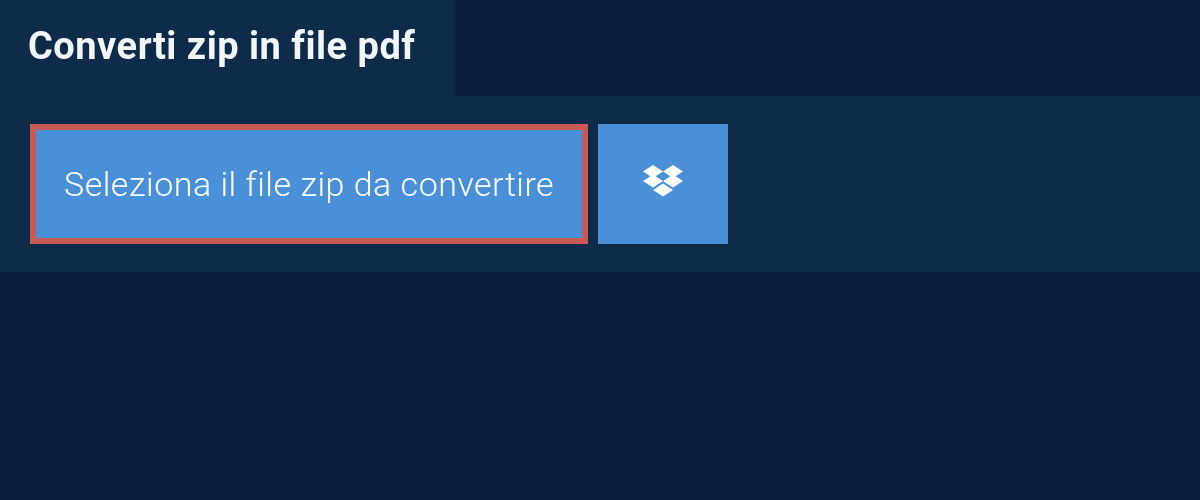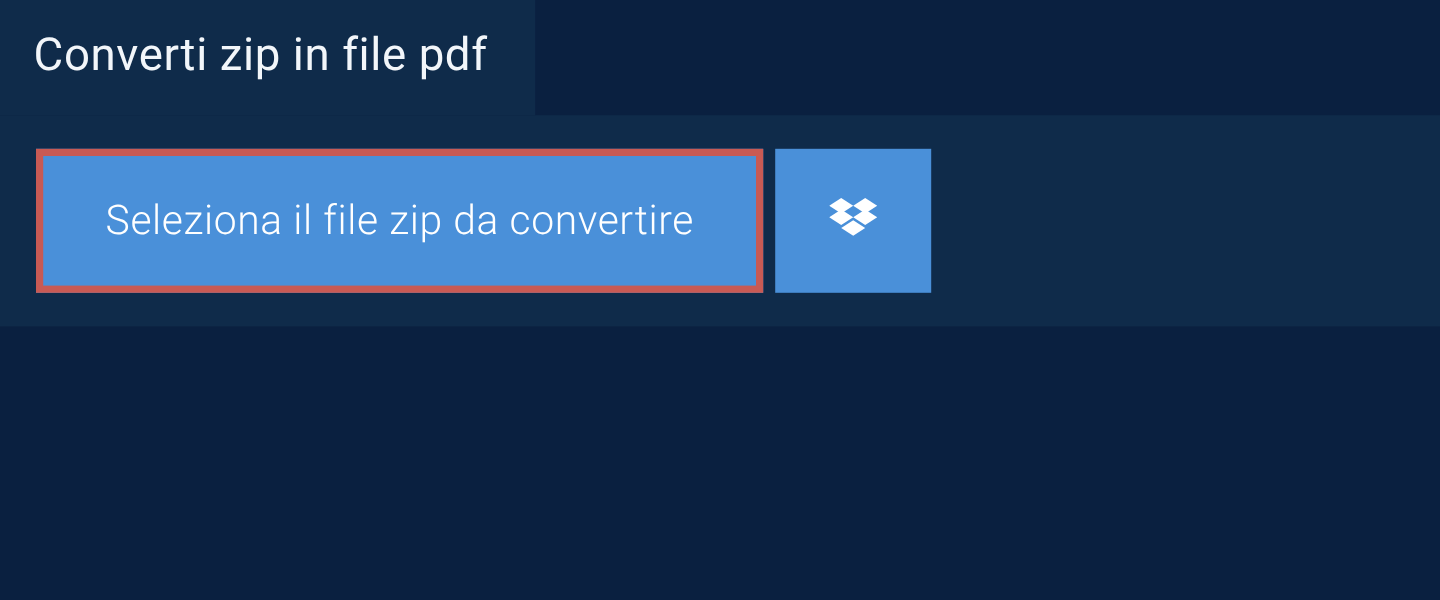--- a/index.html
+++ b/index.html
@@ -13,38 +13,38 @@
       background: #0a2040;
       font-family: -apple-system, BlinkMacSystemFont, "Segoe UI", Roboto, Helvetica, Arial, sans-serif;
       overflow: hidden;
     }
     .header-tab {
       background: #0f2b4a;
       display: inline-block;
       padding: 24px 40px 28px 28px;
       color: #f2f6fa;
       font-size: 38px;
-      font-weight: 400;
+      font-weight: 700;
       letter-spacing: 0.5px;
     }
     .panel {
       background: #0f2b4a;
       padding: 28px 30px;
       margin-top: 0;
       display: flex;
       gap: 10px;
       align-items: stretch;
     }
     .select-button {
       background: #4a90d9;
       border: 6px solid #c85a54;
       color: #ffffff;
       font-size: 34px;
       font-weight: 300;
-      padding: 34px 52px;
+      padding: 34px 28px;
       cursor: pointer;
       letter-spacing: 0.5px;
       display: flex;
       align-items: center;
       justify-content: center;
       white-space: nowrap;
     }
     .dropbox-button {
       background: #4a90d9;
       width: 130px;

